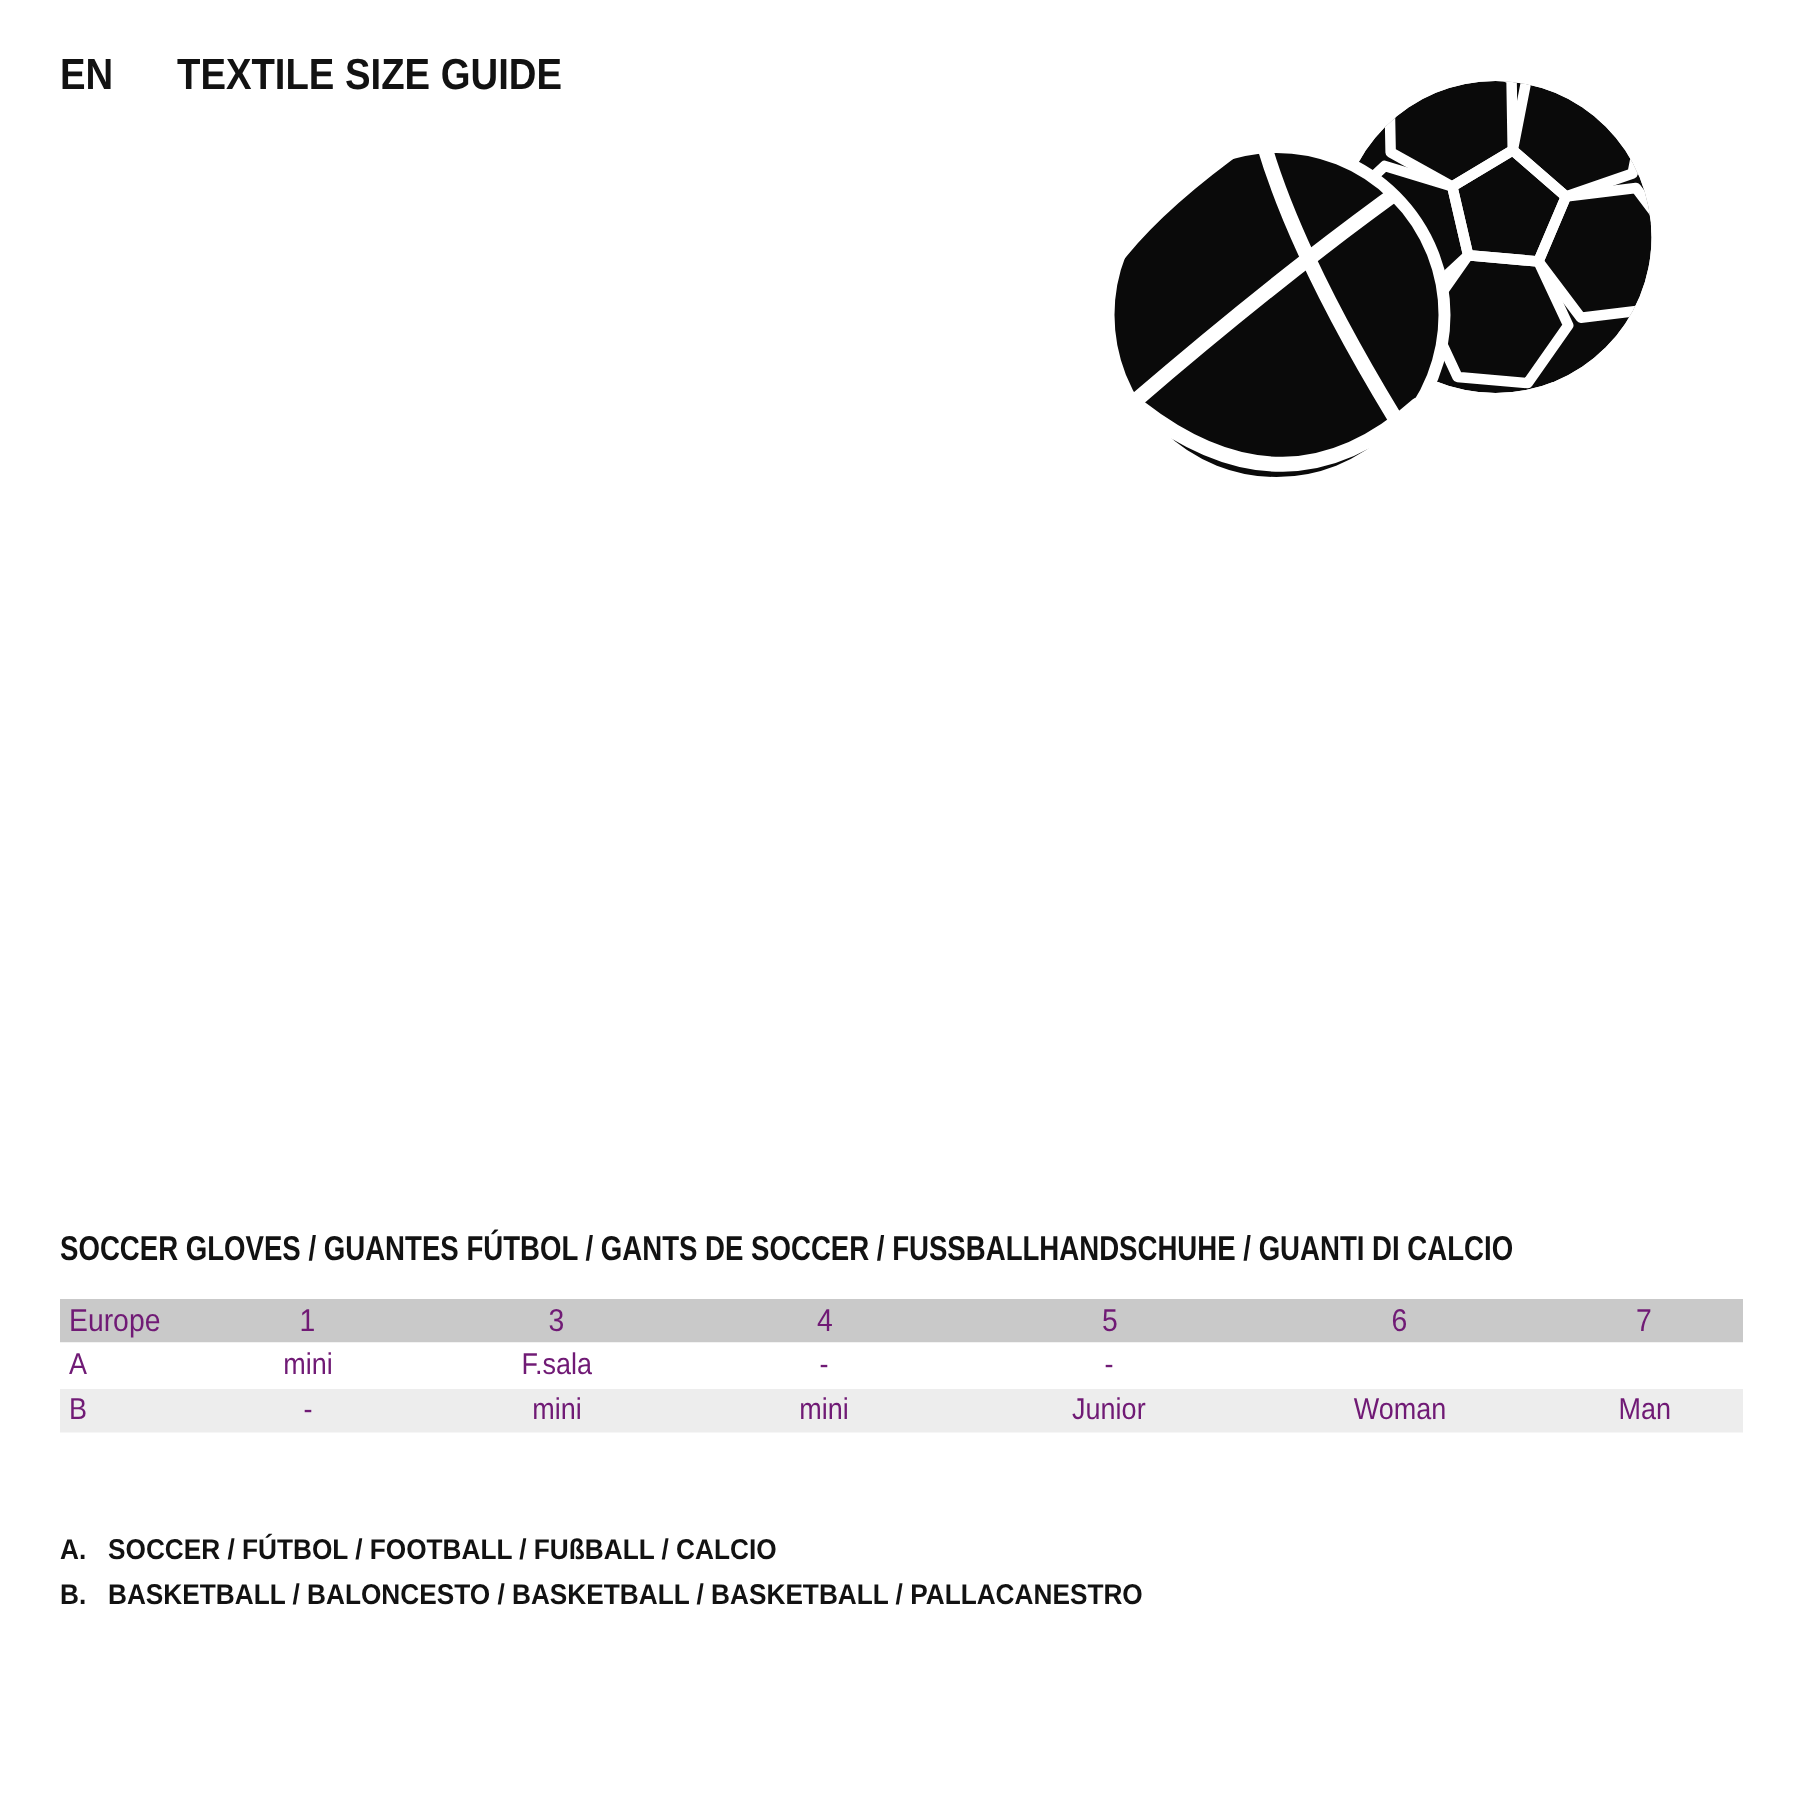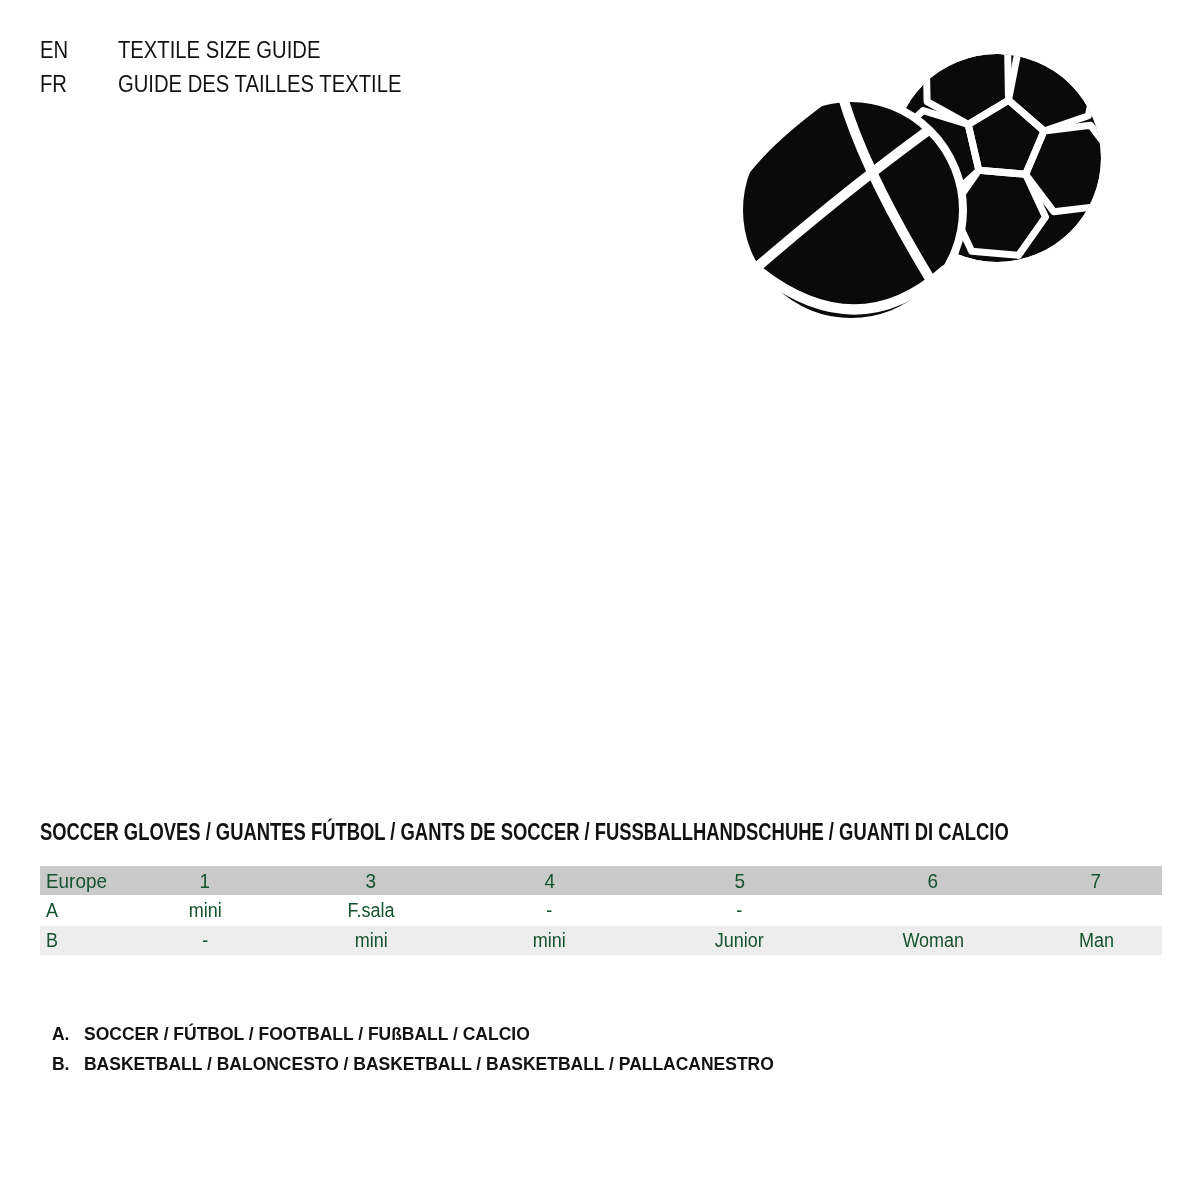--- a/index.html
+++ b/index.html
@@ -4,56 +4,53 @@
 <style>
   html,body{margin:0;padding:0;background:#ffffff;}
   .canvas{
     position:relative;width:1200px;height:1200px;background:#ffffff;overflow:hidden;
     font-family:"Liberation Sans","DejaVu Sans",sans-serif;color:#121212;
   }
   
   .cl{display:inline-block;transform:scaleX(0.82);transform-origin:0 50%;white-space:nowrap;}
   .cc{display:inline-block;transform:scaleX(0.9);transform-origin:50% 50%;white-space:nowrap;}
   
-  .lang-list{position:absolute;left:40px;top:33px;font-weight:normal;font-size:23px;}
+  .lang-list{position:absolute;left:40px;top:33px;font-weight:bold;font-size:29px;}
   .lang-row{height:34px;line-height:34px;white-space:nowrap;}
   .lang-code{display:inline-block;width:78px;}
   .lang-code .cl{transform:scaleX(0.88);}
   .lang-label .cl{transform:scaleX(0.88);}
   
   .balls{position:absolute;left:720px;top:40px;}
   
   .sec-title{position:absolute;left:40px;top:818px;font-weight:bold;font-size:23px;line-height:28px;white-space:nowrap;}
   .sec-title .cl{transform:scaleX(0.80);}
   
-  .tbl{position:absolute;left:40px;top:866px;width:1122px;color:#14532d;}
+  .tbl{position:absolute;left:40px;top:866px;width:1122px;color:#701a75;}
   .tr{display:grid;grid-template-columns:84px 162px 170px 187px 193px 194px 132px;}
   .td{display:flex;align-items:center;justify-content:center;font-size:20px;}
   .td.first{justify-content:flex-start;padding-left:6px;}
   .tr.head{height:29px;background:#c9c9c9;}
   .tr.head .td{font-size:21px;}
   .tr.rowA{height:31px;background:#ffffff;}
   .tr.rowB{height:29px;background:#ededed;}
   
-  .legend{position:absolute;left:52px;top:1019px;font-weight:bold;font-size:19px;}
+  .legend{position:absolute;left:40px;top:1019px;font-weight:bold;font-size:19px;}
   .legend-row{height:30px;line-height:30px;white-space:nowrap;}
   .legend-marker{display:inline-block;width:32px;}
   .legend-row .cl{transform:scaleX(0.92);}
 </style>
 </head>
 <body>
 
 <div class="canvas">
 
   <div class="lang-list">
     <div class="lang-row">
       <span class="lang-code"><span class="cl">EN</span></span><span class="lang-label"><span class="cl">TEXTILE SIZE GUIDE</span></span>
-    </div>
-    <div class="lang-row">
-      <span class="lang-code"><span class="cl">FR</span></span><span class="lang-label"><span class="cl">GUIDE DES TAILLES TEXTILE</span></span>
     </div>
   </div>
 
   <svg class="balls" width="400" height="300" viewBox="720 40 400 300">
     <defs>
       <clipPath id="soccerClip">
           <circle cx="997" cy="158" r="104"></circle>
         </clipPath>
       <clipPath id="bballClip">
           <circle cx="851" cy="210" r="112"></circle>

